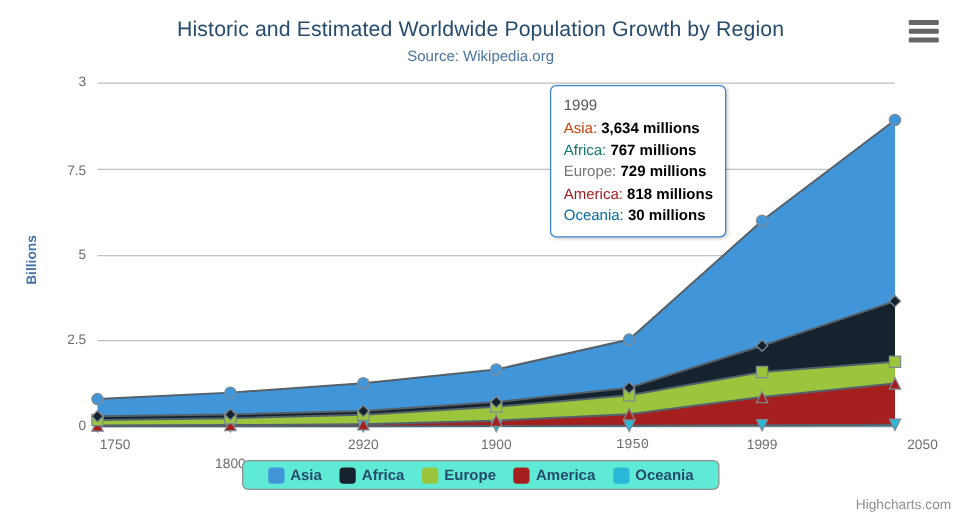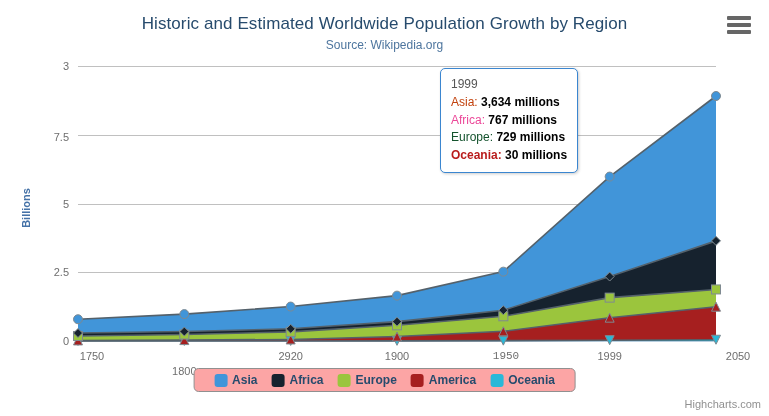--- a/index.html
+++ b/index.html
@@ -86,21 +86,21 @@
   .tooltip .tt-name { font-weight:normal; }
   .tooltip .tt-val { font-weight:bold; color:#000; }
 
   
   .legend {
     position:absolute;
     left:50%; transform:translateX(-50%);
     top:368px;
     border:1px solid #909090;
     border-radius:5px;
-    background:#fca5a5;
+    background:#5eead4;
     padding:4px 20px;
     display:flex; align-items:center; gap:14px;justify-content:space-between;
   }
   .legend-item { display:flex; align-items:center; gap:5px; cursor:pointer; }
   .legend-swatch { width:13px; height:13px; border-radius:3px; display:block; }
   .legend-label { font-size:12px; color:#274b6d; font-weight:bold; }
 
   .credit {
     position:absolute; right:8px; bottom:6px;
     font-size:11px; color:#909090;
@@ -192,23 +192,24 @@
         <circle cx="425.3333333333333" cy="205.64499999999998" r="4.5" fill="#4195d9" stroke="#7f8a91" stroke-width="1"></circle>
         <circle cx="531.6666666666666" cy="110.60499999999999" r="4.5" fill="#4195d9" stroke="#7f8a91" stroke-width="1"></circle>
         <circle cx="638" cy="30.002500000000026" r="4.5" fill="#4195d9" stroke="#7f8a91" stroke-width="1"></circle>
       </svg>
   </div>
 
   <div class="tooltip">
     <div class="tt-header">1999</div>
     <div id="tooltip-rows">
         <div class="tt-row"><span class="tt-name" style="color: #c2410c;">Asia: </span><span class="tt-val">3,634 millions</span></div>
-        <div class="tt-row"><span class="tt-name" style="color: #ec4899;">Africa: </span><span class="tt-val">767 millions</span></div>
-        <div class="tt-row"><span class="tt-name" style="color: #14532d; text-align: right;">Europe: </span><span class="tt-val">729 millions</span></div>
-        <div class="tt-row"><span class="tt-name" style="color: #b91c1c; font-weight: bold;">Oceania: </span><span class="tt-val">30 millions</span></div>
+        <div class="tt-row"><span class="tt-name" style="color: #0f766e;">Africa: </span><span class="tt-val">767 millions</span></div>
+        <div class="tt-row"><span class="tt-name" style="color: #737373; text-align: right;">Europe: </span><span class="tt-val">729 millions</span></div>
+        <div class="tt-row"><span class="tt-name" style="color: rgb(158, 27, 27);">America: </span><span class="tt-val">818 millions</span></div>
+        <div class="tt-row"><span class="tt-name" style="color: #0369a1;">Oceania: </span><span class="tt-val">30 millions</span></div>
       </div>
   </div>
 
   <div class="legend" id="legend">
       <div class="legend-item">
         <span class="legend-swatch" style="background: rgb(65, 149, 217);"></span>
         <span class="legend-label">Asia</span>
       </div>
       <div class="legend-item">
         <span class="legend-swatch" style="background: rgb(22, 34, 46);"></span>

